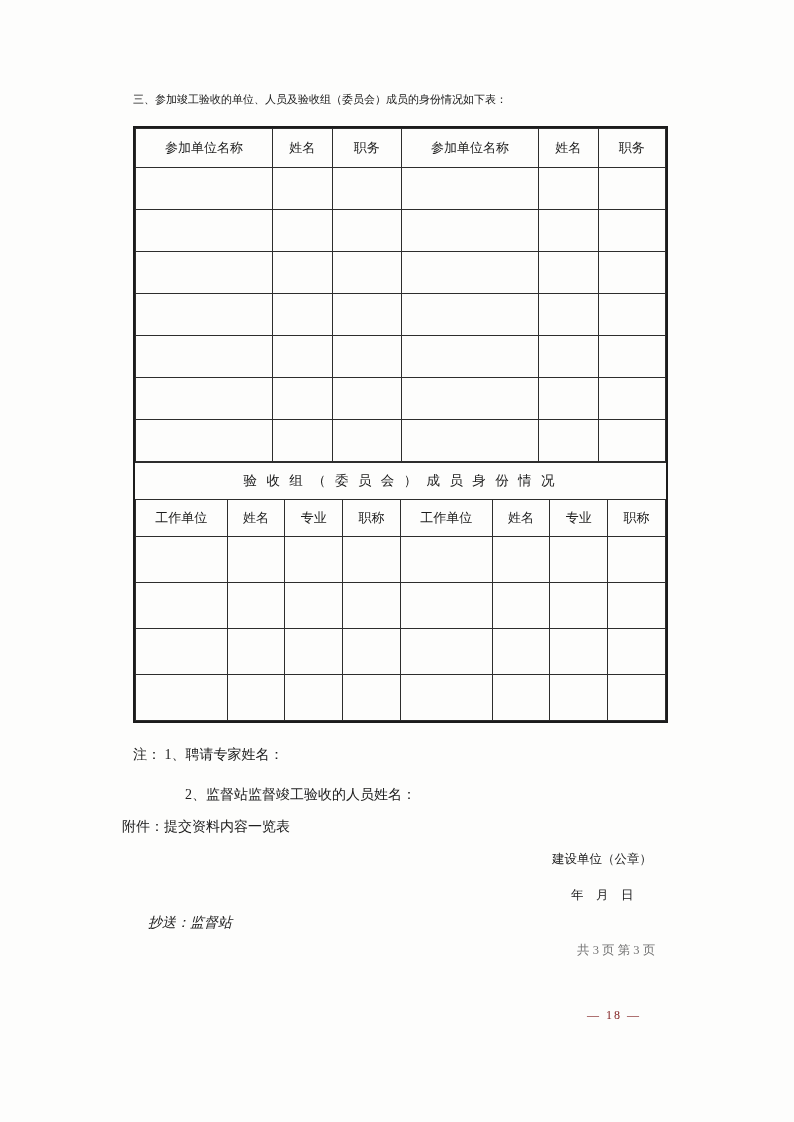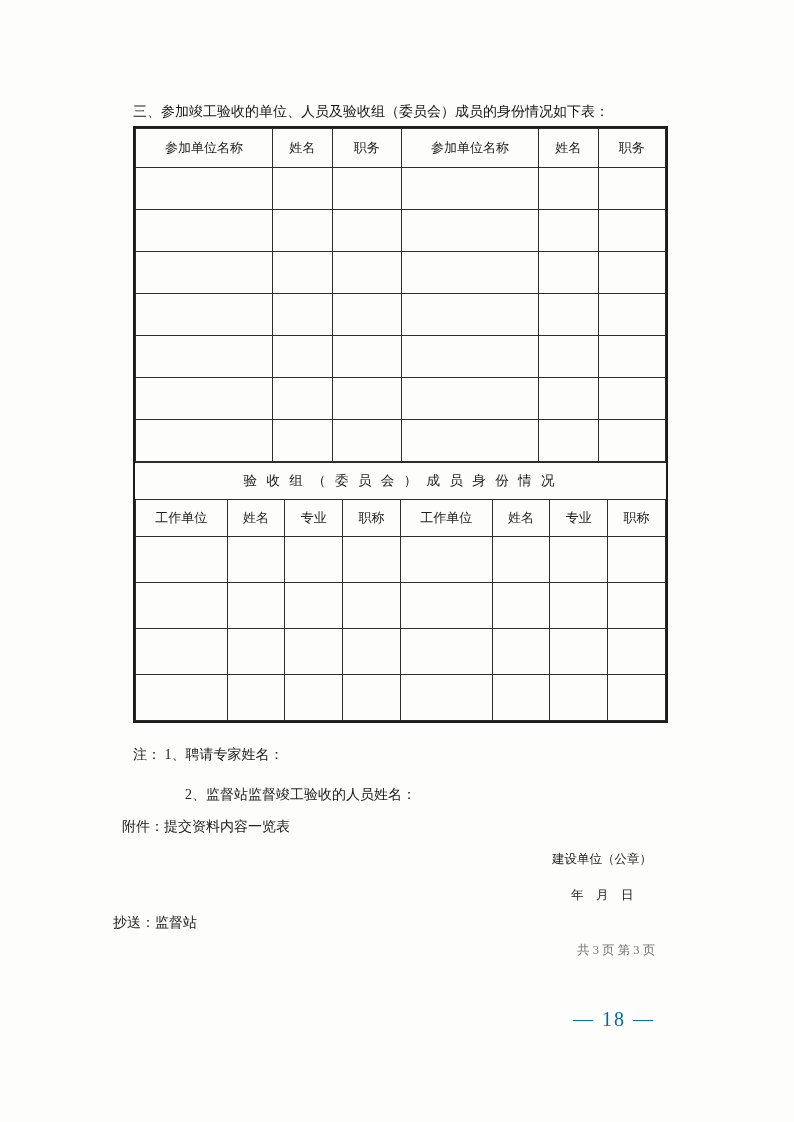--- a/index.html
+++ b/index.html
@@ -15,22 +15,22 @@
     font-family: "Liberation Serif", "DejaVu Serif", serif;
     color: #1f1f1f;
   }
   .page {
     position: absolute;
     inset: 0;
   }
   .doc-heading {
     position: absolute;
     left: 133px;
-    top: 103px;
-    font-size: 14px;
+    top: 92px;
+    font-size: 11px;
     white-space: nowrap;
     color: #161616;
   }
   .table-wrap {
     position: absolute;
     left: 133px;
     top: 126px;
     width: 531px;
     border: 2px solid #1c1c1c;
     background: transparent;
@@ -75,43 +75,44 @@
   .sig {
     position: absolute;
     font-size: 12.5px;
     white-space: nowrap;
     color: #202020;
   }
   .unit { left: 552px; top: 851px; }
   .date { left: 571px; top: 887px; }
   .cc {
     position: absolute;
-    left: 113px;
+    left: 148px;
     top: 914px;
     font-size: 14px;
     white-space: nowrap;
     color: #202020;
+    font-style: italic;
   }
   .pagination {
     position: absolute;
     left: 577px;
     top: 942px;
     font-size: 12.5px;
     white-space: nowrap;
     color: #737373;
   }
   .pageno {
     position: absolute;
     left: 552px;
     top: 1008px;
     width: 124px;
     text-align: center;
-    font-size: 20px;
+    font-size: 12px;
     letter-spacing: 2px;
-    color: #0369a1;
+    color: #7f1d1d;
   }
 </style>
 </head>
 <body>
 
 <div class="page">
 
   <div class="doc-heading">三、参加竣工验收的单位、人员及验收组（委员会）成员的身份情况如下表：</div>
 
   <div class="table-wrap">

